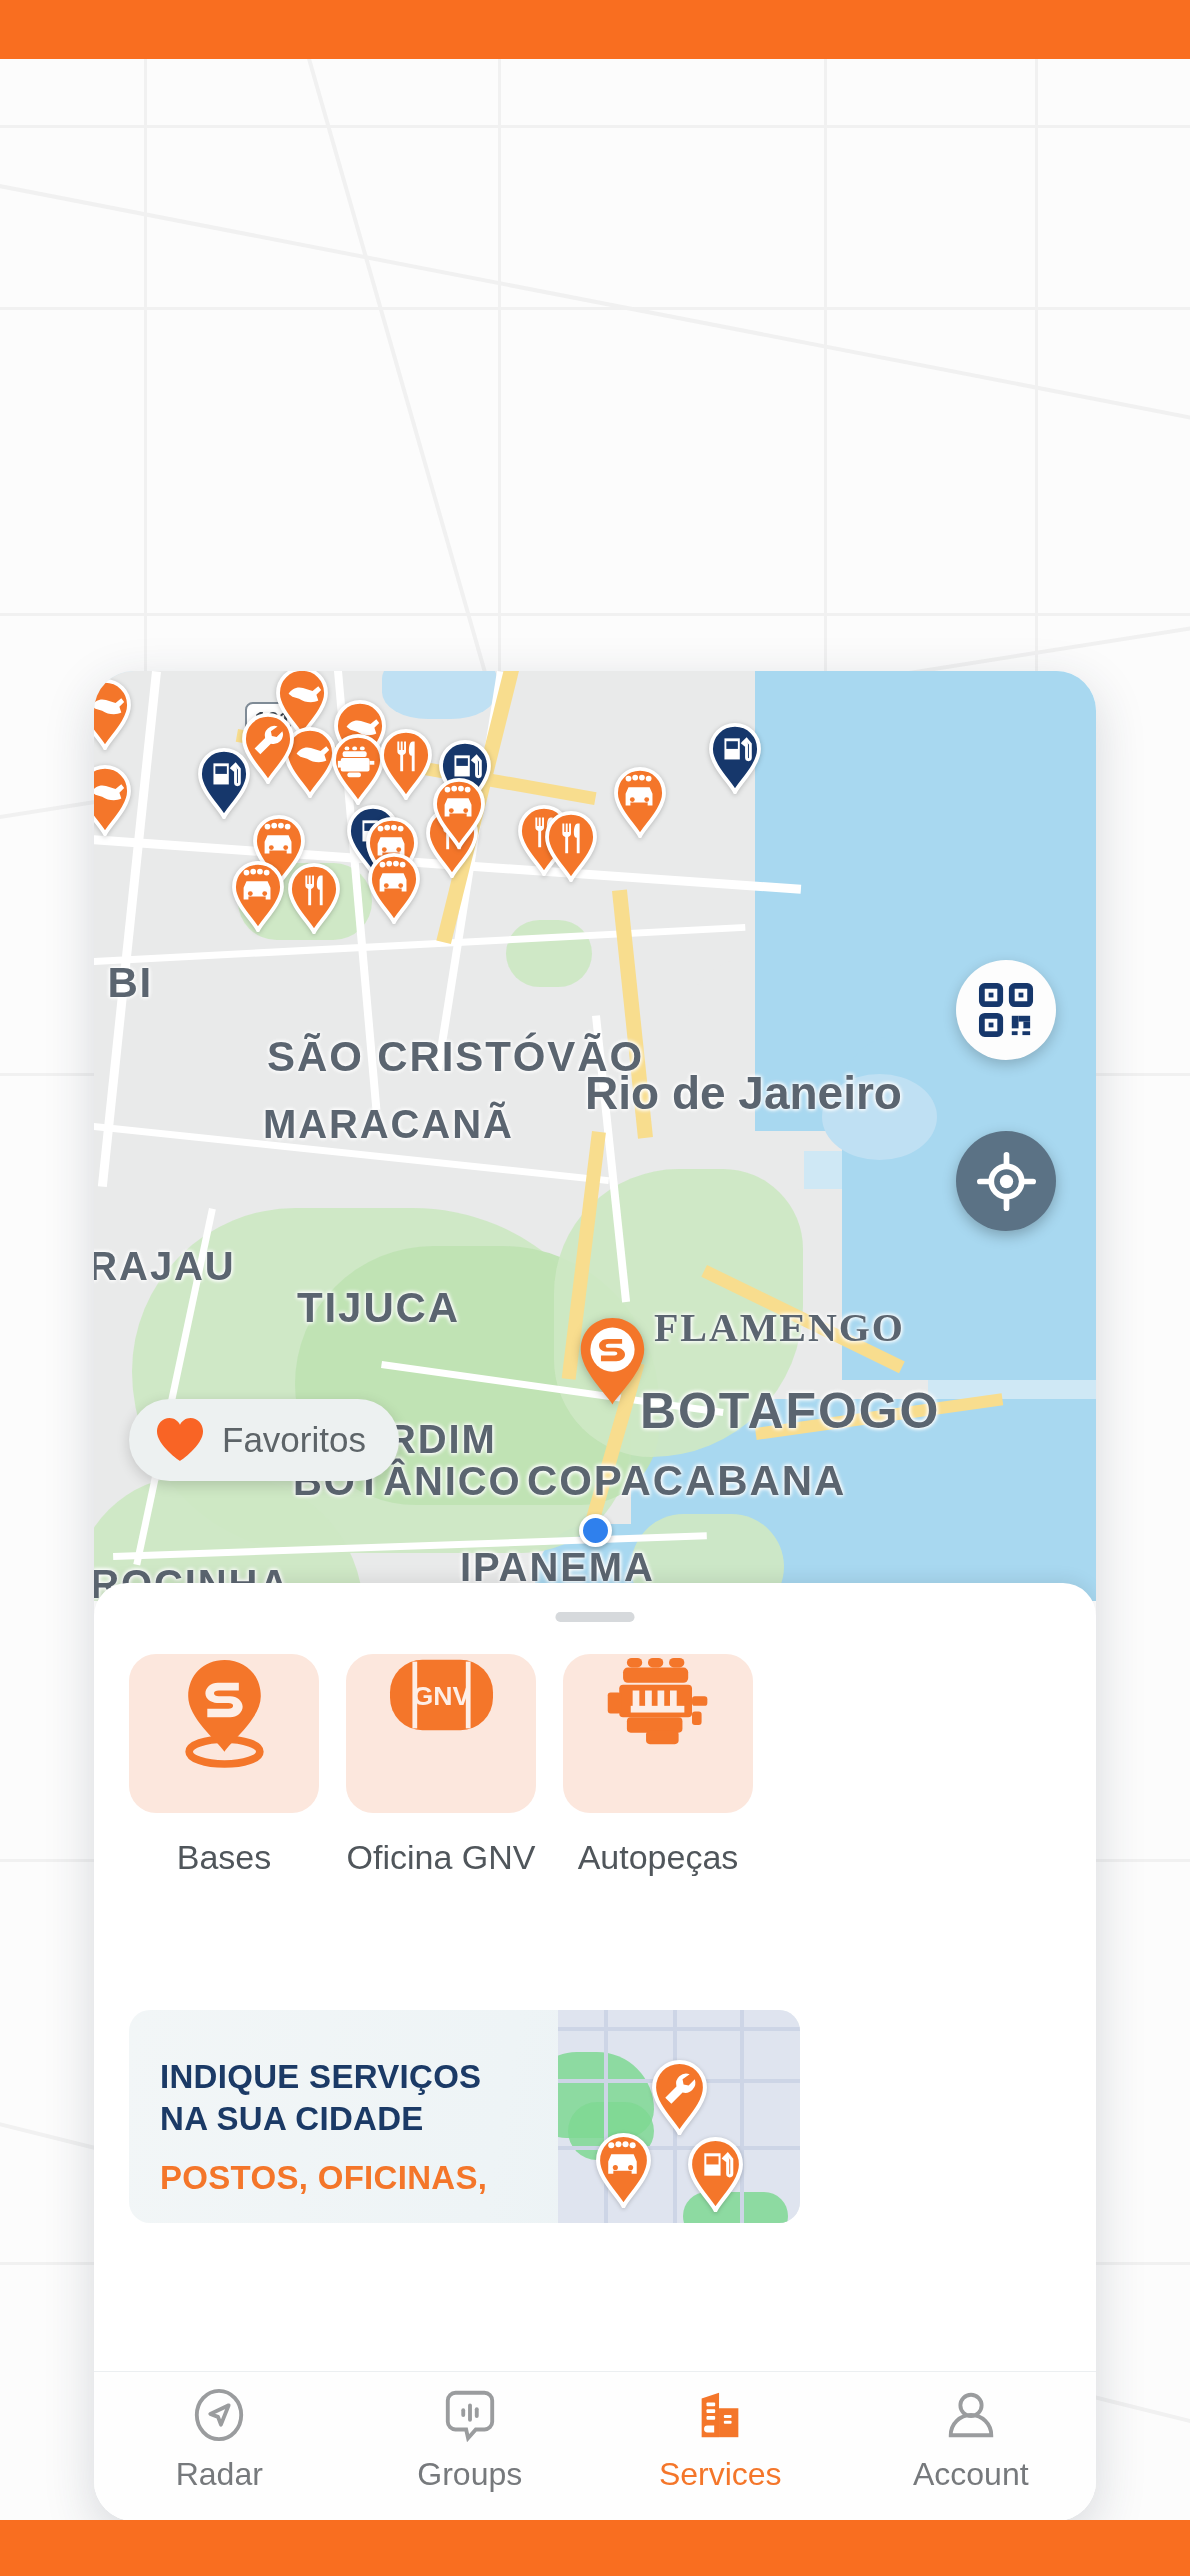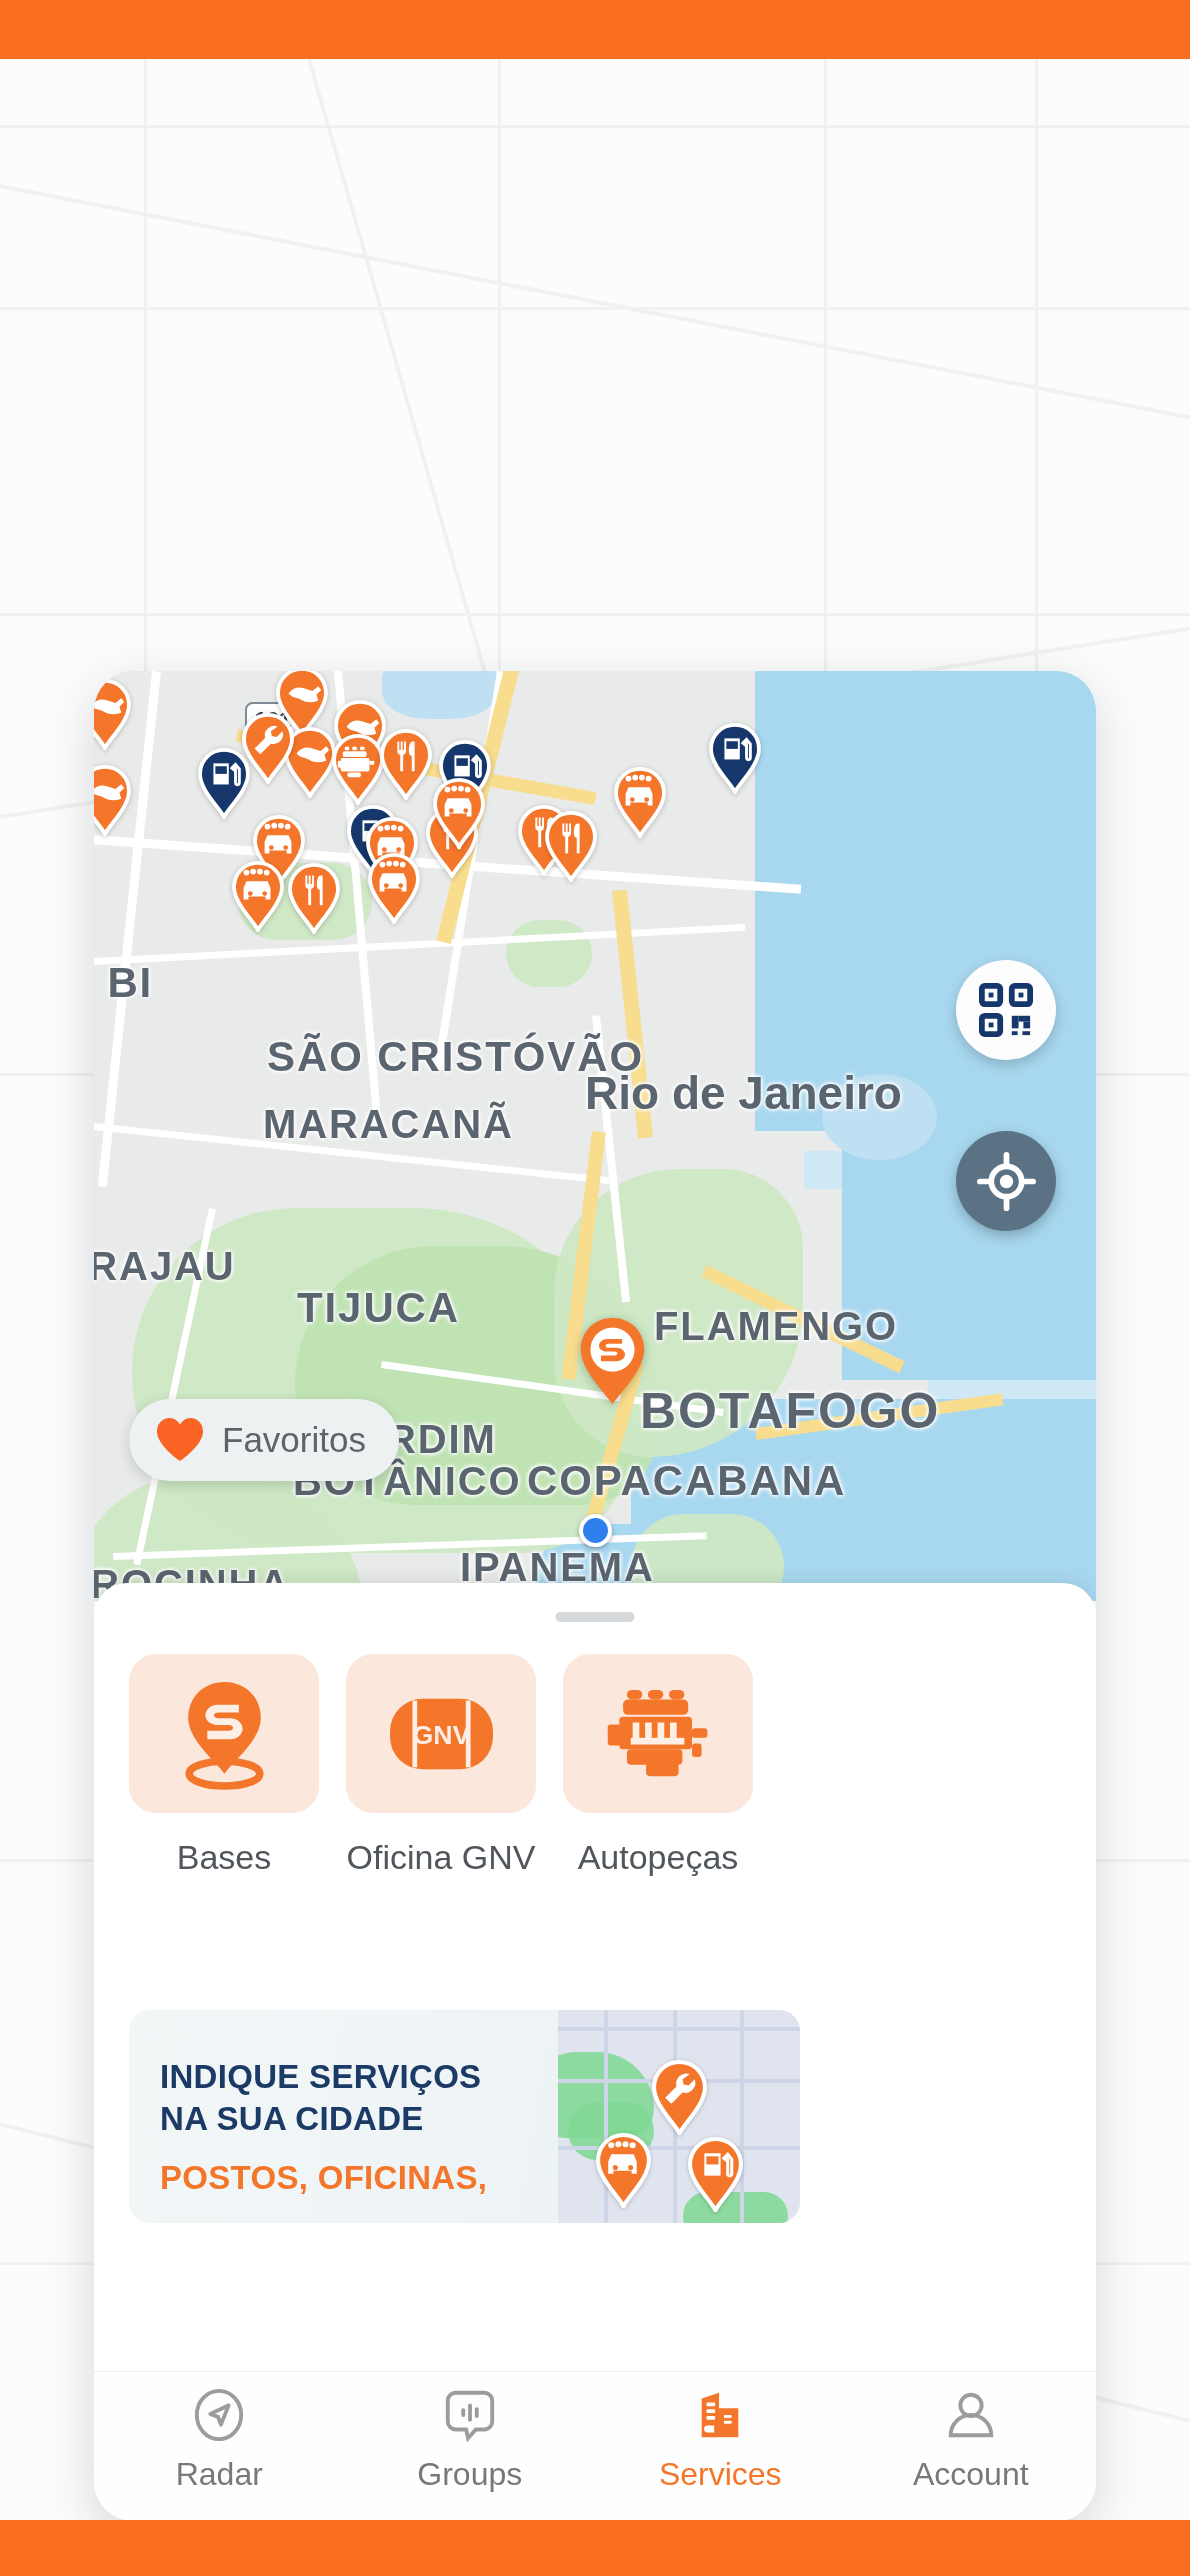--- a/index.html
+++ b/index.html
@@ -205,21 +205,21 @@
     width: 1002px;
     display: flex;
     gap: 27px;
     padding-left: 35px;
   }
   .cat { width: 190px; flex: none; }
   .cat-tile {
     width: 190px; height: 159px;
     border-radius: 27px;
     background: #fce7dd;
-    display: flex; align-items: center; justify-content: center;
+    display: flex; justify-content: center;
   }
   .cat-label {
     margin-top: 25px;
     text-align: center;
     font-size: 34px;
     color: #50565b;
     white-space: nowrap;
   }
 
   
@@ -353,21 +353,21 @@
         <div class="road-y" style="left:661px;top:757px;width:249px;height:11.5px;transform:rotate(-8deg);"></div>
 
         <div class="shield" style="left:151px;top:31px;">101</div>
 
         <div class="maplabel" style="left:13.4px;top:288px;font-size:42px;">BI</div>
         <div class="maplabel" style="left:173px;top:362px;font-size:42px;">SÃO CRISTÓVÃO</div>
         <div class="maplabel" style="left:-5.7px;top:573px;font-size:40px;">RAJAU</div>
         <div class="maplabel" style="left:169px;top:431px;font-size:40px;">MARACANÃ</div>
         <div class="maplabel" style="left:203px;top:613px;font-size:42px;">TIJUCA</div>
         <div class="maplabel mixed" style="left:491px;top:395px;font-size:46px;">Rio de Janeiro</div>
-        <div class="maplabel" style="left:560px;top:633px;font-size:40px;">FLAMENGO</div>
+        <div class="maplabel" style="left:560px;top:633px;font-size:40px;font-family:Liberation Serif, serif;">FLAMENGO</div>
         <div class="maplabel" style="left:546px;top:711px;font-size:50px;">BOTAFOGO</div>
         <div class="maplabel" style="left:238px;top:746px;font-size:40px;">JARDIM</div>
         <div class="maplabel" style="left:199px;top:788px;font-size:40px;">BOTÂNICO</div>
         <div class="maplabel" style="left:433px;top:786px;font-size:42px;">COPACABANA</div>
         <div class="maplabel" style="left:366px;top:874px;font-size:40px;">IPANEMA</div>
         <div class="maplabel" style="left:-3.8px;top:891px;font-size:40px;">ROCINHA</div>
 
         <div class="pin" style="left:-17px;top:7.7px;">
           <svg viewBox="0 0 58 74">
               <path d="M29 2C15 2 4 13 4 27c0 17 20 35 25 45 5-10 25-28 25-45C54 13 43 2 29 2z" fill="#f4762a" stroke="#fff" stroke-width="4"></path>

